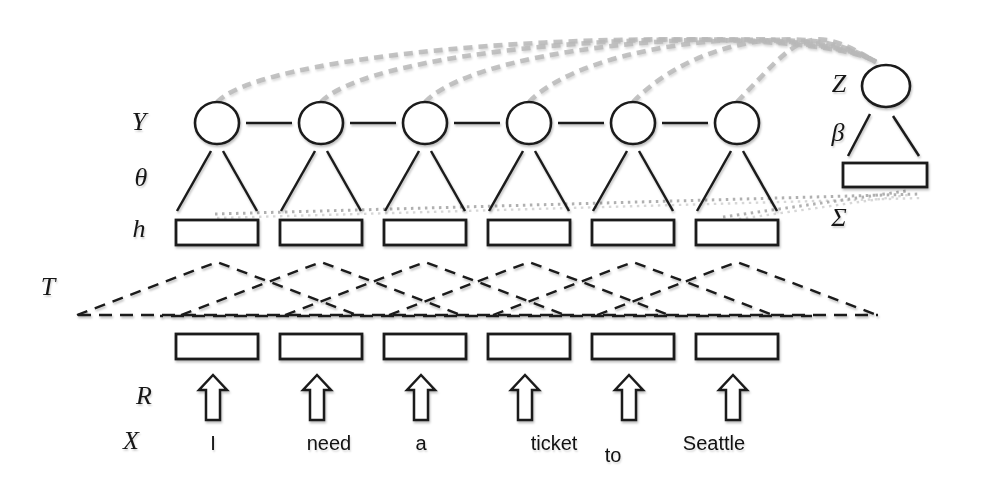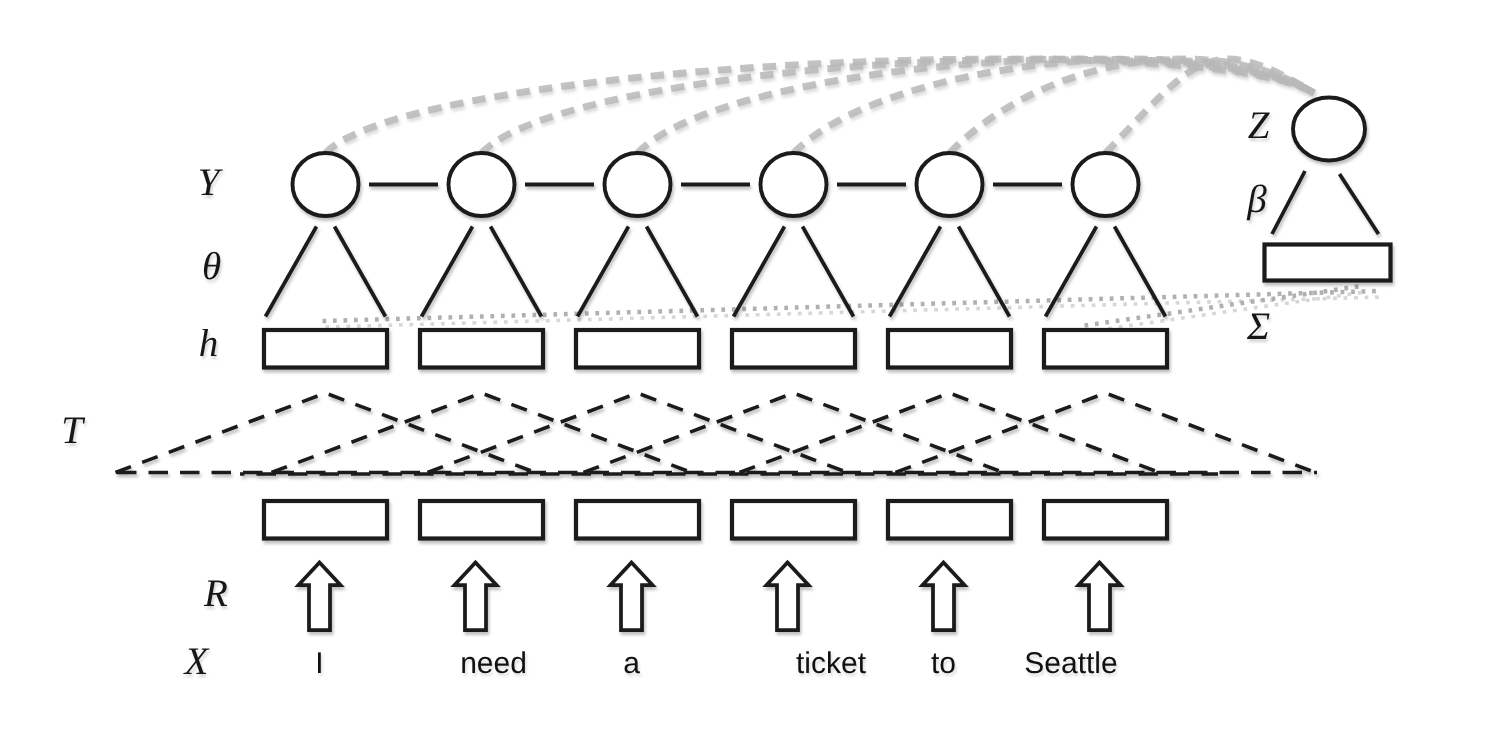--- a/index.html
+++ b/index.html
@@ -126,16 +126,16 @@
   <span class="lbl" id="lbl-X">X</span>
   <span class="lbl" id="lbl-Z">Z</span>
   <span class="lbl" id="lbl-beta">β</span>
   <span class="lbl" id="lbl-sigma">Σ</span>
 
   <div id="words">
       <span class="word" style="left: 213px;">I</span>
       <span class="word" style="left: 329px;">need</span>
       <span class="word" style="left: 421px;">a</span>
       <span class="word" style="left: 554px;">ticket</span>
-      <span class="word" style="left: 629px;">to</span>
+      <span class="word" style="left: 613px; margin-top: 12px;">to</span>
       <span class="word" style="left: 714px;">Seattle</span>
     </div>
 </div>
 
 </body></html>

